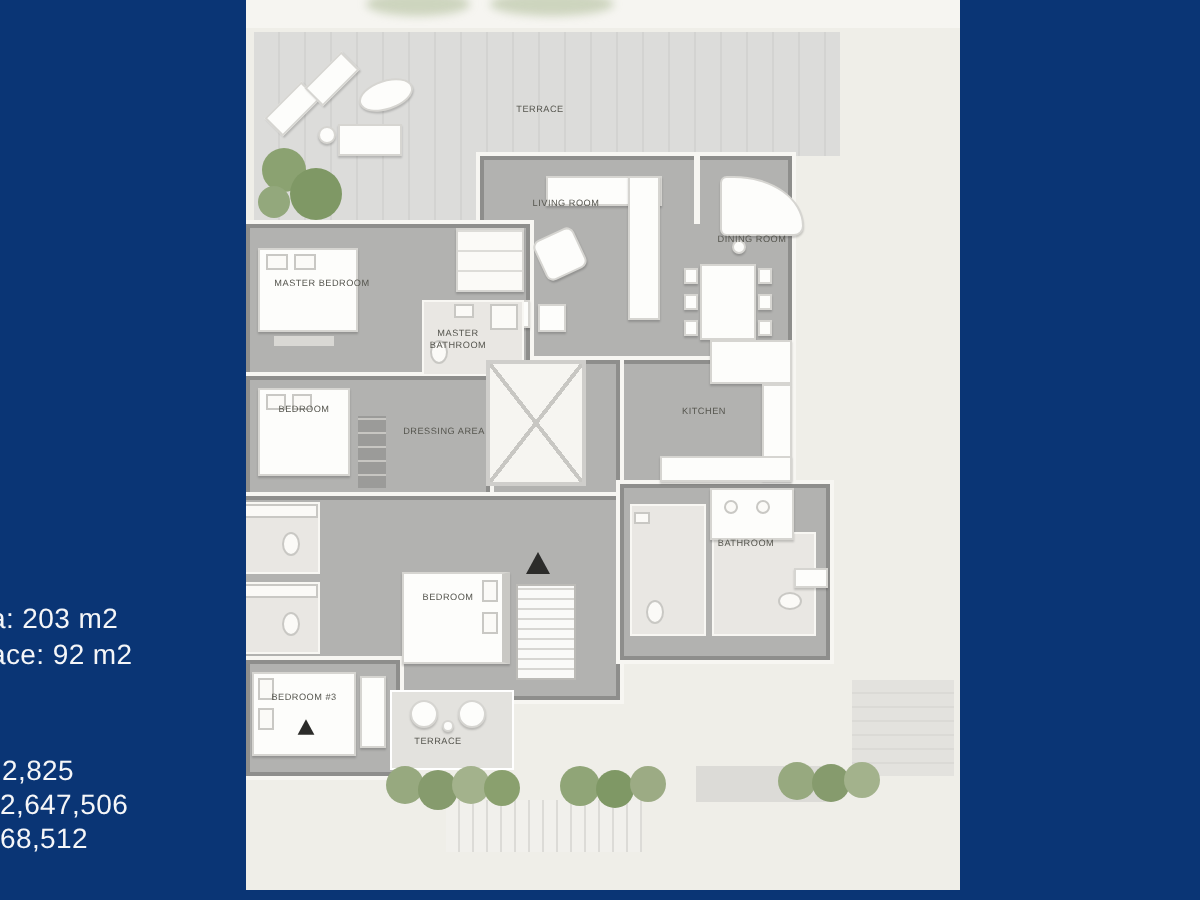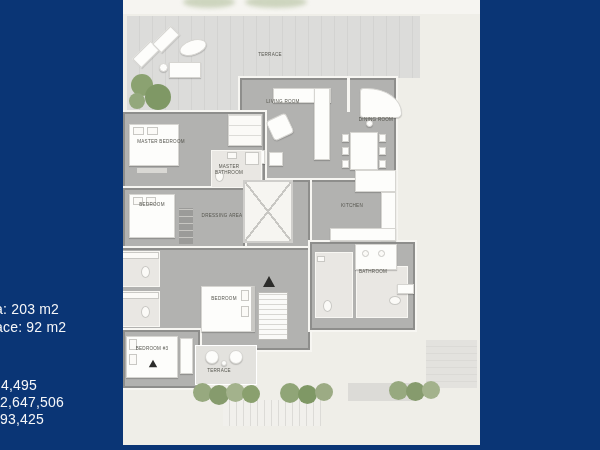--- a/index.html
+++ b/index.html
@@ -93,23 +93,23 @@
   .lbl.wrap{white-space:normal;width:34px;}
 </style>
 </head>
 <body>
 
 <div class="stage">
 
   <div>
     <div class="info-line" id="line-area">a: 203 m2</div>
     <div class="info-line" id="line-terrace">ace: 92 m2</div>
-    <div class="info-line" id="fig-0">4,495</div>
+    <div class="info-line" id="fig-0">2,825</div>
     <div class="info-line" id="fig-1">2,647,506</div>
-    <div class="info-line" id="fig-2">93,425</div>
+    <div class="info-line" id="fig-2">68,512</div>
   </div>
 
   <div class="plan">
 
     <div class="topstrip"></div>
     <div class="shrub" style="left:60px;top:-4px;width:52px;height:12px;"></div>
     <div class="shrub" style="left:122px;top:-4px;width:62px;height:12px;"></div>
 
     <div class="deck" id="deck-top"></div>
     <div class="deck" id="deck-top-left"></div>

